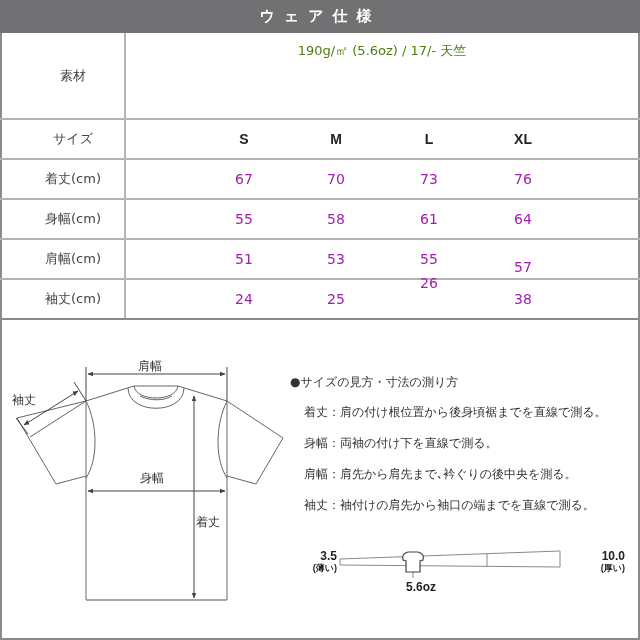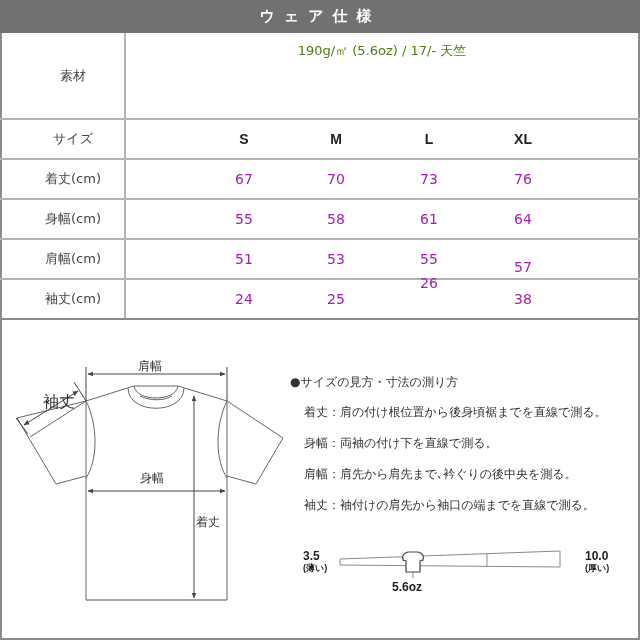--- a/index.html
+++ b/index.html
@@ -34,21 +34,21 @@
   .size-cell {
     position: absolute; width: 60px; text-align: center; font-size: 14px; color: #a21caf;
     display: flex; align-items: center; justify-content: center;
   }
   .size-head { font-weight: bold; font-size: 14px; color: #222; font-family: "Liberation Sans", sans-serif; }
 
   .howto { position: absolute; left: 290px; top: 374px; width: 345px; font-size: 12px; color: #333; }
   .howto-title { display: block; margin-bottom: 13px; }
   .howto-item { display: block; padding-left: 14px; margin-bottom: 14px; white-space: nowrap; }
 
-  .scale-label { position: absolute; font-size: 12px; font-weight: bold; color: #222; text-align: left; line-height: 12px; font-family: "Liberation Sans", sans-serif; }
+  .scale-label { position: absolute; font-size: 12px; font-weight: bold; color: #222; text-align: right; line-height: 12px; font-family: "Liberation Sans", sans-serif; }
   .scale-label small { font-size: 9px; font-weight: bold; display: block; }
 </style>
 </head>
 <body>
 
 <div class="header">
   <span>ウェア仕様</span>
 </div>
 
 <div class="frame"></div>
@@ -138,21 +138,21 @@
 
   <g fill="none" stroke="#888" stroke-width="1">
     <polygon points="340,559 560,551 560,567 340,565"></polygon>
     <line x1="487" y1="553" x2="487" y2="567"></line>
     <line x1="413" y1="570" x2="413" y2="578"></line>
   </g>
   <path d="M403,560 Q401,554 408,552 L418,552 Q425,554 423,560 L420,561 L420,572 L406,572 L406,561 Z" fill="#fff" stroke="#444" stroke-width="1.2"></path>
 </svg>
 
 <div style="position:absolute;left:138px;top:358px;font-size:12px;color:#333">肩幅</div>
-<div style="position:absolute;left:43px;top:392px;font-size:16px;color:#333">袖丈</div>
+<div style="position:absolute;left:12px;top:392px;font-size:12px;color:#333">袖丈</div>
 <div style="position:absolute;left:140px;top:470px;font-size:12px;color:#333">身幅</div>
 <div style="position:absolute;left:196px;top:514px;font-size:12px;color:#333">着丈</div>
 
 <div class="howto">
   <span class="howto-title">●サイズの見方・寸法の測り方</span>
   <span class="howto-item">着丈：肩の付け根位置から後身頃裾までを直線で測る。</span>
   <span class="howto-item">身幅：両袖の付け下を直線で測る。</span>
   <span class="howto-item">肩幅：肩先から肩先まで､衿ぐりの後中央を測る。</span>
   <span class="howto-item">袖丈：袖付けの肩先から袖口の端までを直線で測る。</span>
 </div>

